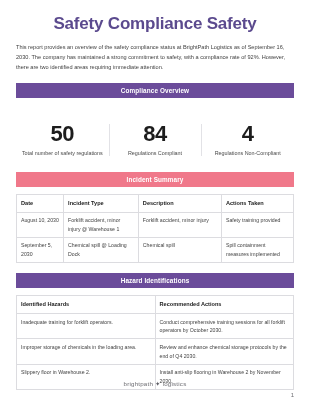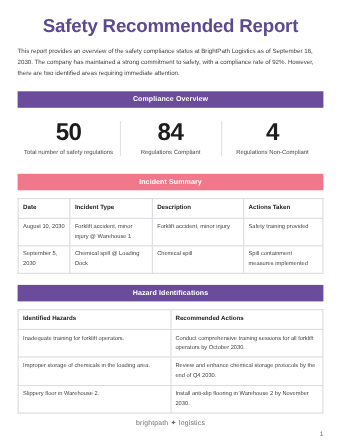--- a/index.html
+++ b/index.html
@@ -46,21 +46,21 @@
     color: #ffffff;
     letter-spacing: 0.1px;
   }
   .section-bar.purple { background: #6b4c9a; }
   .section-bar.coral  { background: #f0788a; }
 
   
   .stats {
     display: flex;
     align-items: stretch;
-    margin-top: 10px;
+    margin-top: 24px;
     padding-bottom: 4px;
   }
   .stat {
     flex: 1 1 0;
     text-align: center;
     padding: 0 4px;
     position: relative;
   }
   .stat + .stat::before {
     content: "";
@@ -152,21 +152,21 @@
     top: 12px;
     font-size: 6px;
     color: #6d6d72;
   }
 </style>
 </head>
 <body>
 
 <div class="page">
 
-  <h1 class="report-title">Safety Recommended Report</h1>
+  <h1 class="report-title">Safety Compliance Safety</h1>
 
   <p class="intro">This report provides an overview of the safety compliance status at BrightPath Logistics as of September 16, 2030. The company has maintained a strong commitment to safety, with a compliance rate of 92%. However, there are two identified areas requiring immediate attention.</p>
 
   <div class="section-bar purple">Compliance Overview</div>
 
   <div class="stats">
     <div class="stat">
       <div class="stat-value">50</div>
       <div class="stat-label">Total number of safety regulations</div>
     </div>

